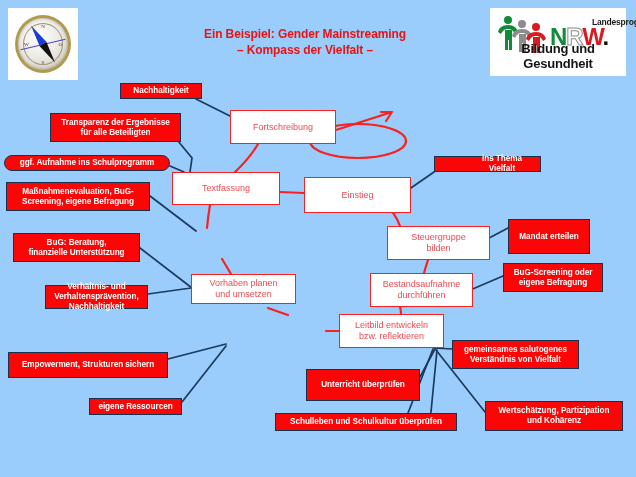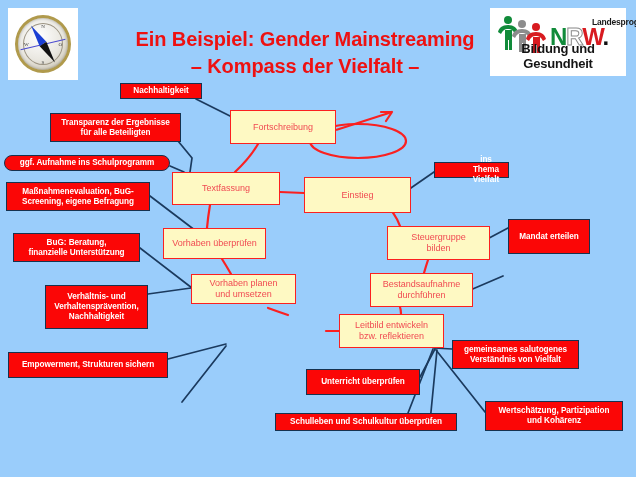--- a/index.html
+++ b/index.html
@@ -25,21 +25,21 @@
 
   
   .title {
     position: absolute;
     left: 120px;
     top: 26px;
     width: 370px;
     text-align: center;
     color: #ee1111;
     font-weight: bold;
-    font-size: 20px;
+    font-size: 12px;
     line-height: 1.35;
     letter-spacing: -0.1px;
   }
   .title .line2 { display: block; }
 
   
   .compass-frame {
     position: absolute;
     left: 8px;
     top: 8px;
@@ -161,21 +161,21 @@
   }
   .node.red {
     background: #fb0606;
     border: 1.4px solid #16324f;
     color: #ffffff;
     font-size: 8.2px;
     padding: 1px 4px;
     letter-spacing: -0.05px;
   }
   .node.white {
-    background: #fef9c3;
+    background: #ffffff;
     border: 1.6px solid #fb2020;
     color: #f04a52;
     font-size: 9px;
     font-weight: normal;
     padding: 14px 3px;
   }
 </style>
 </head>
 <body>
 
@@ -261,21 +261,20 @@
     <div class="logo-nrw"><span class="n">N</span><span class="r">R</span><span class="w">W</span><span class="dot">.</span></div>
     <div class="logo-bug">Bildung und Gesundheit</div>
   </div>
 
   <div class="node white" style="left:230px; top:110px; width:106px; height:34px;">Fortschreibung</div>
 
   <div class="node white" style="left:172px; top:172px; width:108px; height:33px;">Textfassung</div>
 
   <div class="node white" style="left:304px; top:177px; width:107px; height:36px;">Einstieg</div>
 
-  <div class="node white" style="left:163px; top:228px; width:103px; height:31px;">Vorhaben überprüfen</div>
 
   <div class="node white" style="left:387px; top:226px; width:103px; height:34px;">Steuergruppe
 bilden</div>
 
   <div class="node white" style="left:191px; top:274px; width:105px; height:18px;">Vorhaben planen
 und umsetzen</div>
 
   <div class="node white" style="left:370px; top:273px; width:103px; height:34px;">Bestandsaufnahme
 durchführen</div>
 
@@ -289,35 +288,38 @@
 für alle Beteiligten</div>
 
   <div class="node red" style="left:4px; top:155px; width:166px; height:16px;border-radius:8px;">ggf. Aufnahme ins Schulprogramm</div>
 
   <div class="node red" style="left:6px; top:182px; width:144px; height:29px;">Maßnahmenevaluation,  BuG-
 Screening, eigene Befragung</div>
 
   <div class="node red" style="left:13px; top:233px; width:127px; height:29px;">BuG: Beratung,
 finanzielle Unterstützung</div>
 
-  <div class="node red" style="left:45px; top:285px; width:103px; height:44px;">Verhältnis- und
+  <div class="node red" style="left:45px; top:285px; width:103px; height:24px;">Verhältnis- und
 Verhaltensprävention,
 Nachhaltigkeit</div>
 
   <div class="node red" style="left:8px; top:352px; width:160px; height:26px;">Empowerment, Strukturen  sichern</div>
 
-
-  <div class="node red" style="left:434px; top:162px; width:75px; height:16px;padding-left:33px;">ins Thema Vielfalt</div>
+  <div class="node red" style="left:89px; top:398px; width:93px; height:17px;">eigene Ressourcen</div>
+
+  <div class="node red" style="left:434px; top:156px; width:107px; height:16px;padding-left:33px;">ins Thema Vielfalt</div>
 
   <div class="node red" style="left:508px; top:219px; width:82px; height:35px;">Mandat  erteilen</div>
 
+  <div class="node red" style="left:503px; top:263px; width:100px; height:29px;">BuG-Screening  oder
+eigene Befragung</div>
 
   <div class="node red" style="left:452px; top:340px; width:127px; height:29px;">gemeinsames salutogenes
 Verständnis von Vielfalt</div>
 
-  <div class="node red" style="left:306px; top:369px; width:114px; height:26px;">Unterricht überprüfen</div>
+  <div class="node red" style="left:306px; top:369px; width:114px; height:32px;">Unterricht überprüfen</div>
 
   <div class="node red" style="left:485px; top:401px; width:138px; height:30px;">Wertschätzung,  Partizipation
 und Kohärenz</div>
 
   <div class="node red" style="left:275px; top:413px; width:182px; height:18px;">Schulleben und Schulkultur überprüfen</div>
 
 </div>
 
 </body></html>

